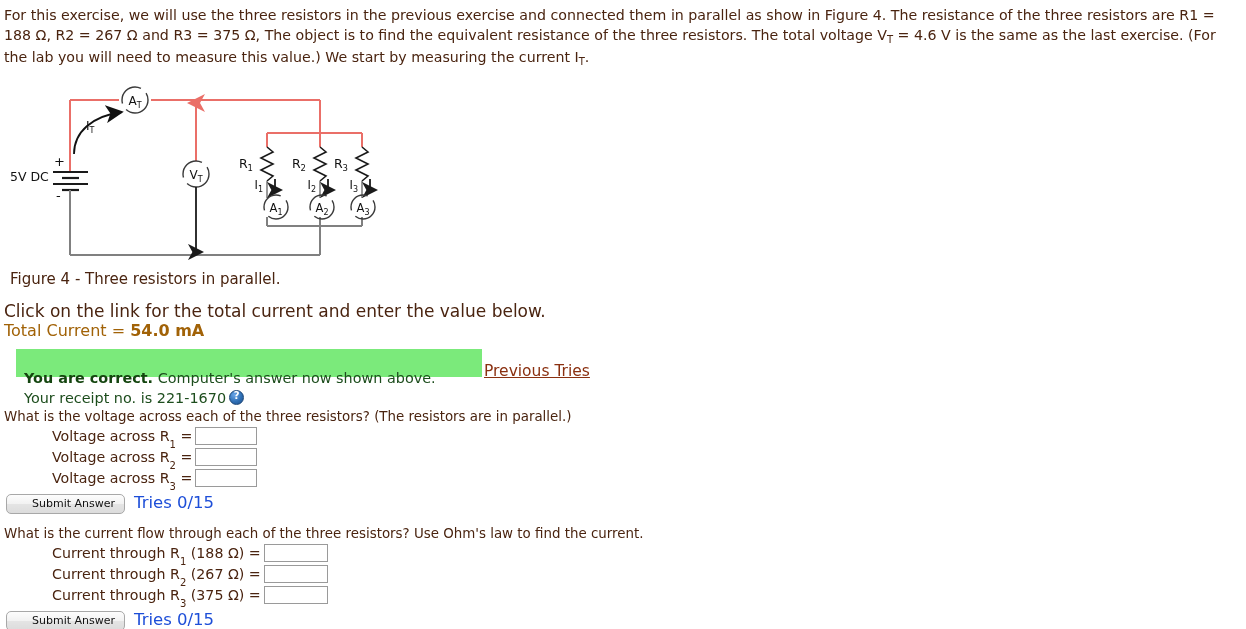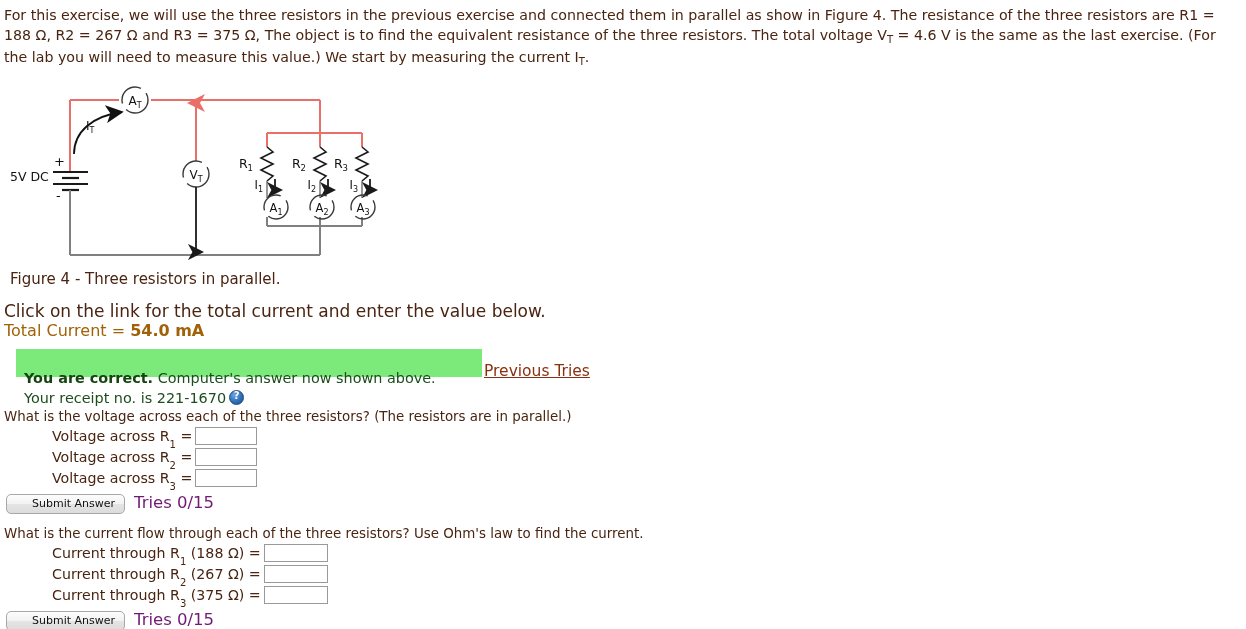--- a/index.html
+++ b/index.html
@@ -166,21 +166,21 @@
     font-size: 11px;
     color: #111;
     background: linear-gradient(to bottom, #fdfdfd 0%, #f2f2f2 48%, #e4e4e4 52%, #dcdcdc 100%);
     border: 1px solid #a8a8a8;
     border-radius: 5px;
     padding: 2px 9px 3px 25px;
     cursor: pointer;
   }
   .tries {
     font-size: 16.5px;
-    color: #701a75;
+    color: #1d4ed8;
     margin-left: 9px;
     position: relative;
     top: 1px;
   }
 </style>
 </head>
 <body>
 
 <div class="page">
 

